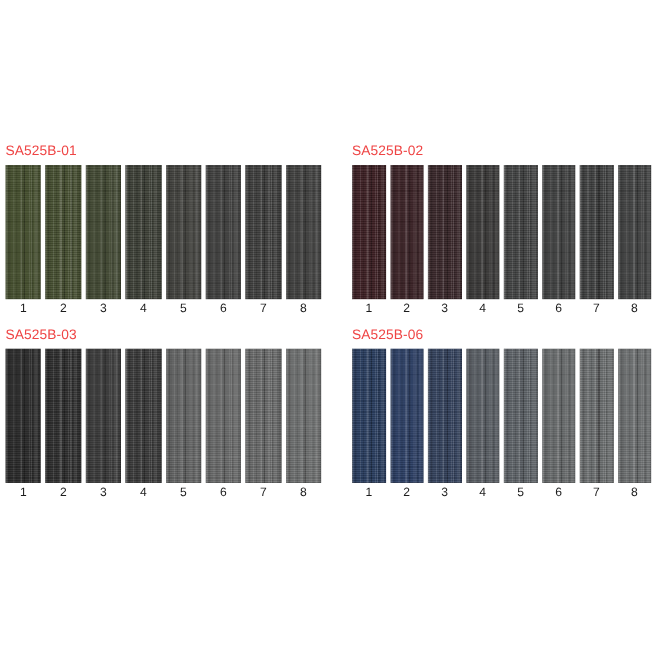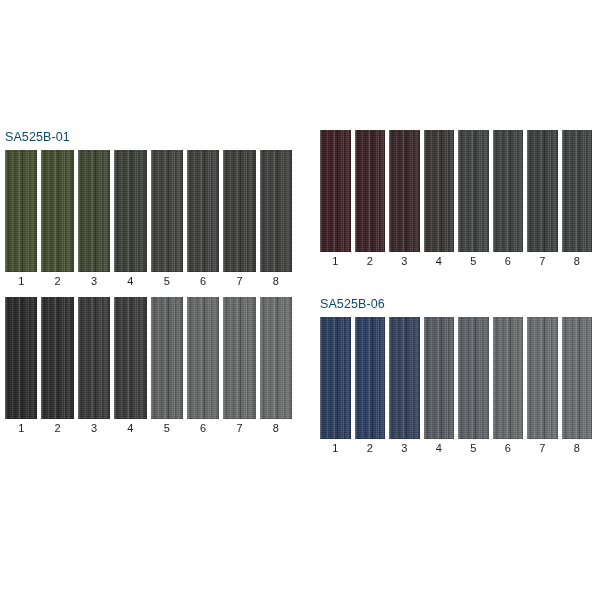--- a/index.html
+++ b/index.html
@@ -44,21 +44,21 @@
     padding-right: 8px;
   }
   
   .panel-inner {
     width: 287px;
   }
 
   .panel-title {
     font-size: 12.5px;
     line-height: 14px;
-    color: #0c4a6e;
+    color: #ef4444;
     letter-spacing: 0.1px;
     margin: 0 0 6px 0;
     white-space: nowrap;
     font-weight: 400;
   }
 
   .swatch-row {
     display: flex;
     gap: 4px;
     align-items: flex-start;
@@ -180,20 +180,21 @@
             </div>
             <div class="swatch-cell">
               <div class="swatch" style="background-color: rgb(65, 65, 64);"></div>
               <div class="swatch-label">8</div>
             </div>
           </div>
         </div>
       </div>
       <div class="panel panel-block" style="padding-left: 20px; padding-right: 8px;">
         <div class="panel-inner" style="width: 272px;">
+          <div class="panel-title">SA525B-02</div>
           <div class="swatch-row">
             <div class="swatch-cell">
               <div class="swatch" style="background-color: rgb(61, 32, 36);"></div>
               <div class="swatch-label">1</div>
             </div>
             <div class="swatch-cell">
               <div class="swatch" style="background-color: rgb(60, 35, 39);"></div>
               <div class="swatch-label">2</div>
             </div>
             <div class="swatch-cell">
@@ -218,20 +219,21 @@
             </div>
             <div class="swatch-cell">
               <div class="swatch" style="background-color: rgb(67, 68, 68);"></div>
               <div class="swatch-label">8</div>
             </div>
           </div>
         </div>
       </div>
       <div class="panel panel-block" style="padding-left: 5px; padding-right: 8px;">
         <div class="panel-inner" style="width: 287px;">
+          <div class="panel-title">SA525B-03</div>
           <div class="swatch-row">
             <div class="swatch-cell">
               <div class="swatch" style="background-color: rgb(43, 43, 43);"></div>
               <div class="swatch-label">1</div>
             </div>
             <div class="swatch-cell">
               <div class="swatch" style="background-color: rgb(48, 48, 48);"></div>
               <div class="swatch-label">2</div>
             </div>
             <div class="swatch-cell">

